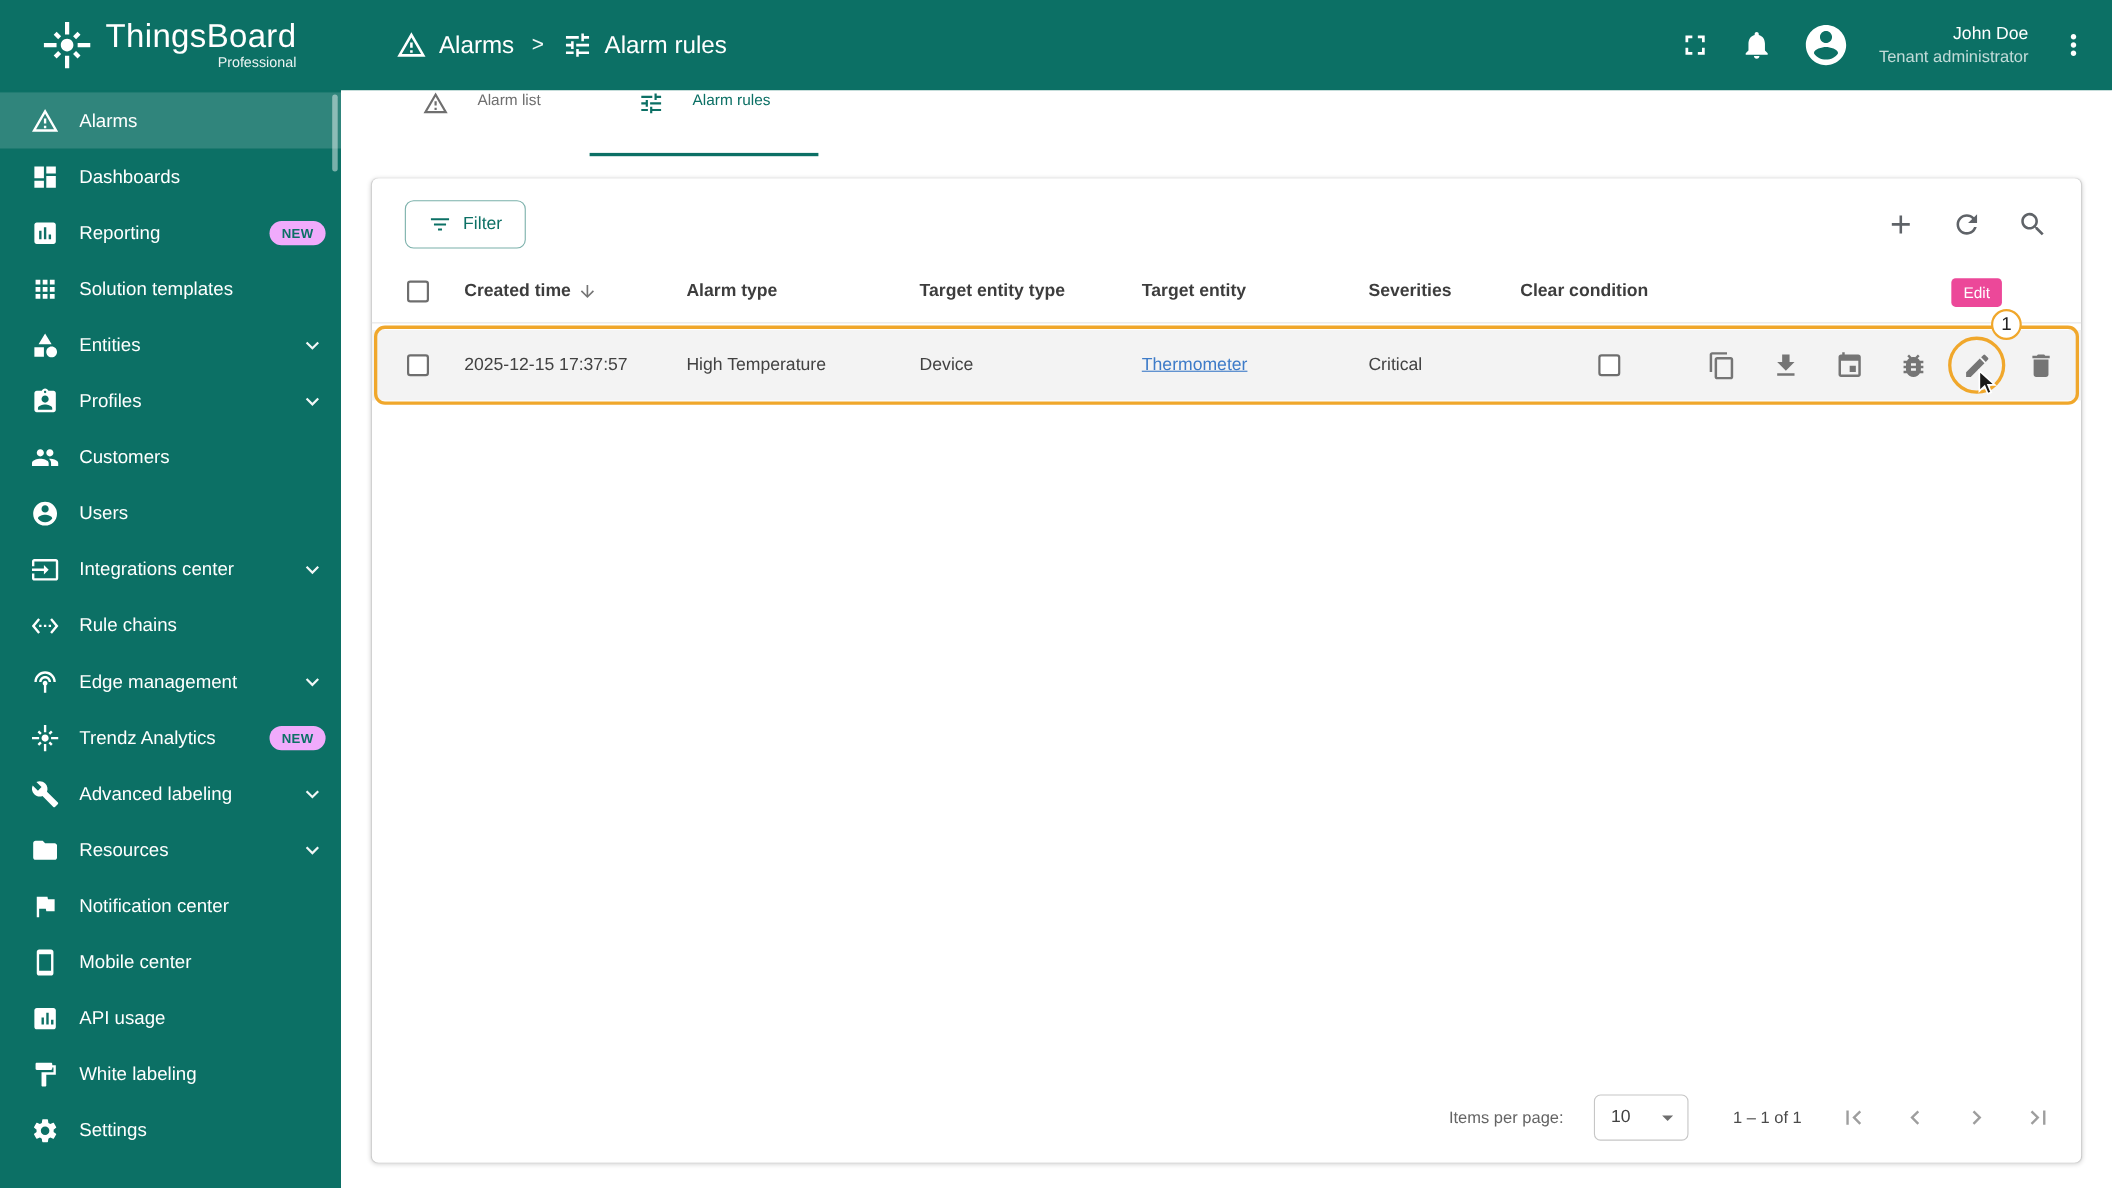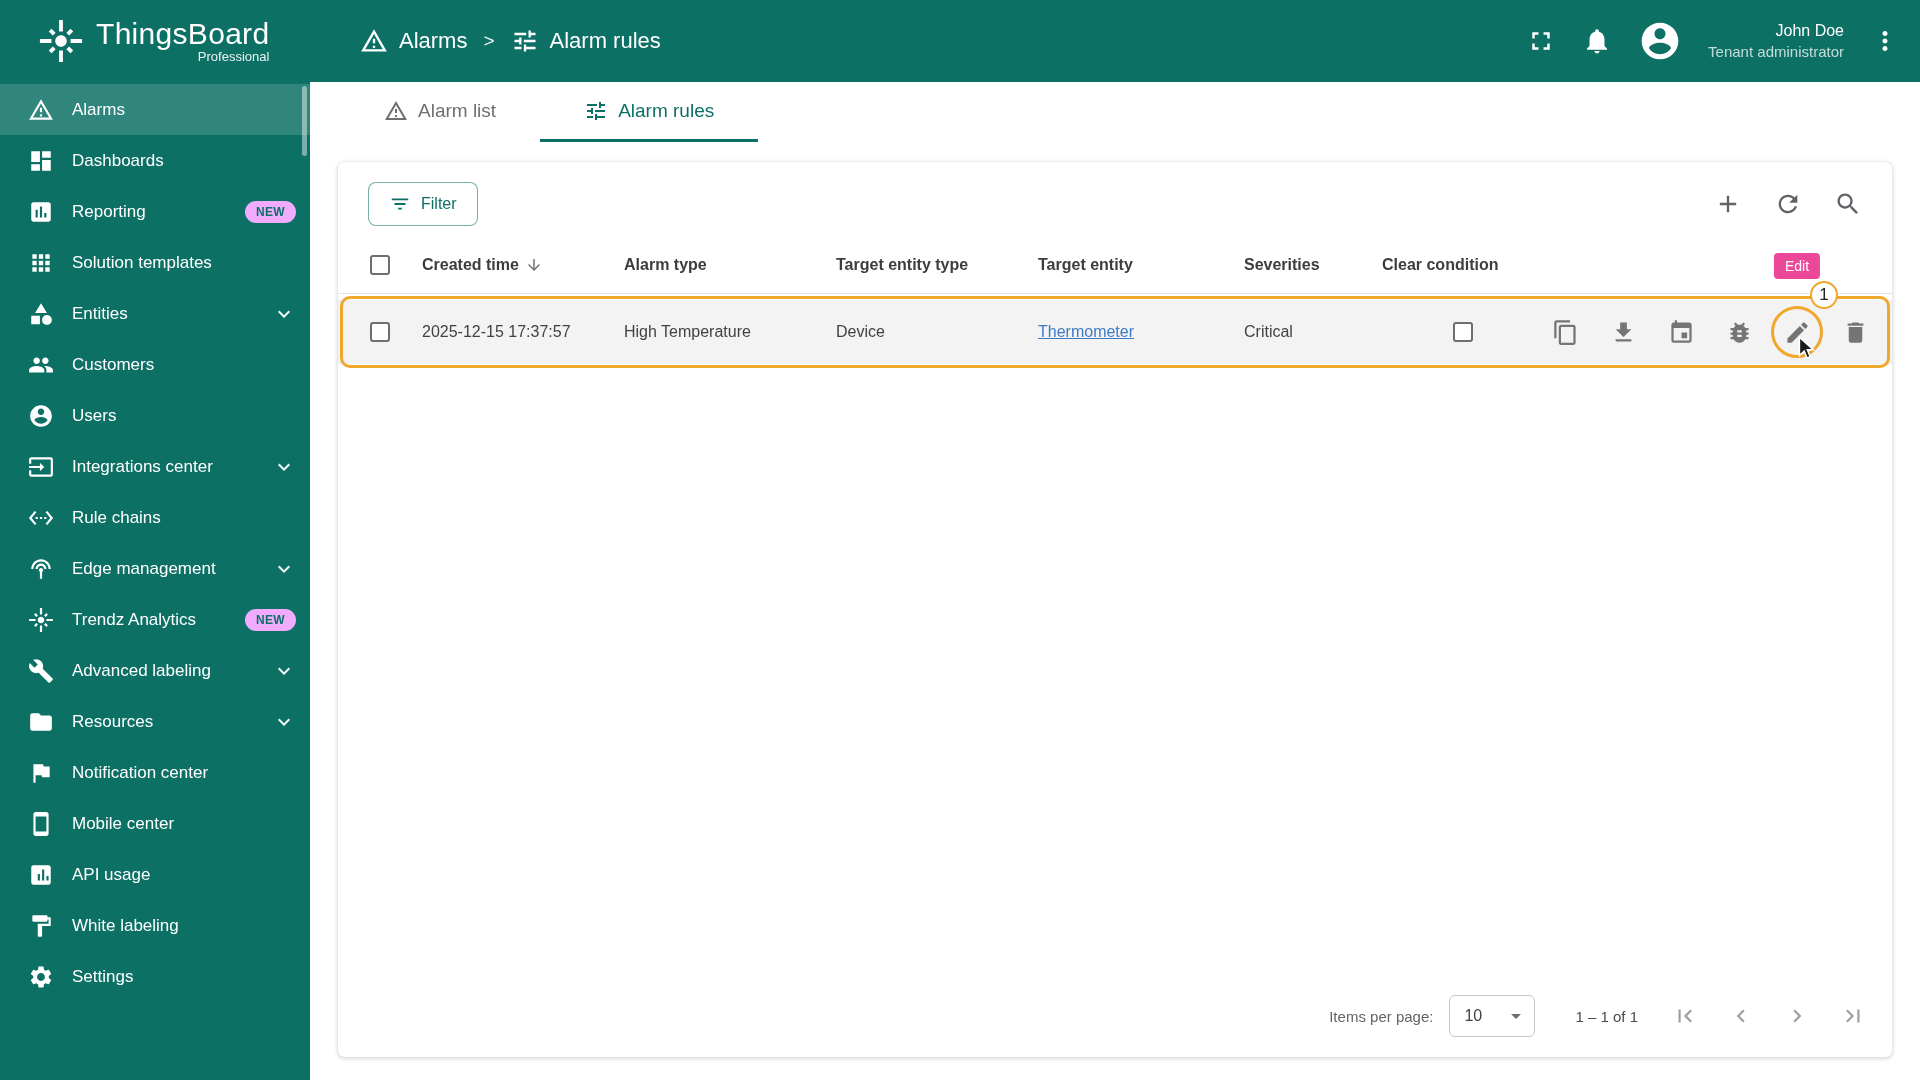--- a/index.html
+++ b/index.html
@@ -37,21 +37,21 @@
   .nav-item.active { background:rgba(255,255,255,.15); }
   .nav-icon { width:26px; height:26px; }
   .nav-label { flex:1; overflow:hidden; }
   .new-badge { background:#f0abfc; color:var(--green); font-size:12px; font-weight:700; padding:4px 11px; border-radius:12px; letter-spacing:.3px; }
   .chev { width:24px; height:24px; opacity:.95; }
   .sb-thumb { position:absolute; top:4px; right:3px; width:5px; height:70px; background:rgba(255,255,255,.45); border-radius:3px; }
 
   
   .main { position:fixed; left:310px; top:82px; width:1610px; height:998px; background:#fff; }
   .tabs { display:flex; height:60px; padding-left:30px; }
-  .tab { display:flex; align-items:center; gap:10px; padding:0 44px; font-size:19px; font-weight:500; color:#6f6f6f; border-bottom:3px solid transparent; cursor:pointer; }
+  .tab { display:flex; gap:26px; padding:0 44px; font-size:14px; font-weight:500; color:#6f6f6f; border-bottom:3px solid transparent; cursor:pointer; }
   .tab .icon { width:24px; height:24px; }
   .tab.active { color:var(--green); border-bottom-color:var(--green); }
 
   .card { margin:20px 28px 0; width:1554px; height:895px; background:#fff; border-radius:6px;
           box-shadow:0 1px 5px rgba(0,0,0,.2), 0 0 1px rgba(0,0,0,.14); display:flex; flex-direction:column; position:relative; }
   .card-toolbar { display:flex; align-items:center; justify-content:space-between; padding:20px 30px 10px 30px; }
   .filter-btn { display:flex; align-items:center; gap:10px; height:44px; padding:0 20px; border:1px solid rgba(12,112,101,.55); border-radius:8px; background:#fff; color:var(--green); font-size:16px; font-weight:500; cursor:pointer; }
   .filter-btn .icon { width:22px; height:22px; }
   .toolbar-icons { display:flex; gap:32px; }
   .tibtn { width:28px; height:28px; color:#5f6368; cursor:pointer; }
@@ -72,21 +72,21 @@
   .abtn .icon { width:27px; height:27px; }
 
   
   .edit-ring { position:absolute; inset:-5px; border:3px solid var(--amber); border-radius:50%; pointer-events:none; z-index:3; }
   .step-badge { position:absolute; top:-30px; right:-20px; width:28px; height:28px; background:#fff; border:2px solid var(--amber); border-radius:50%; display:flex; align-items:center; justify-content:center; font-size:17px; color:#222; z-index:4; }
   .edit-tooltip { position:absolute; top:-58px; left:50%; transform:translateX(-50%); background:#ec4899; color:#fff; font-size:14px; padding:5px 11px; border-radius:4px; white-space:nowrap; z-index:4; }
   .cursor-pointer { position:absolute; top:24px; left:18px; width:26px; height:26px; z-index:5; }
 
   .spacer { flex:1; }
   .pagination { height:70px; margin-bottom:6px; display:flex; align-items:center; justify-content:flex-end; gap:30px; padding-right:22px; color:#646464; font-size:15px; }
-  .ipp { display:flex; align-items:center; gap:16px; }
+  .ipp { display:flex; align-items:center; gap:28px; }
   .ipp-select { display:flex; align-items:center; justify-content:space-between; width:86px; height:42px; border:1px solid #c6c6c6; border-radius:6px; padding:0 6px 0 14px; font-size:16px; color:#424242; cursor:pointer; background:#fff; }
   .caret { width:24px; height:24px; color:#6e6e6e; }
   .range { color:#4a4a4a;margin-left:10px; }
   .pagenav { display:flex; gap:22px; }
   .pnbtn { width:34px; height:34px; display:flex; align-items:center; justify-content:center; color:#9e9e9e; cursor:default; }
   .pnbtn .icon { width:26px; height:26px; }
 </style>
 </head>
 <body>
 
@@ -192,20 +192,33 @@
       <span class="nav-label">Entities</span>
       <span class="icon chev">
         <svg viewBox="0 0 24 24">
           <path fill="currentColor" d="M16.59 8.59 12 13.17 7.41 8.59 6 10l6 6 6-6z"></path>
         </svg>
       </span>
     </div>
   <div class="nav-item">
       <span class="icon nav-icon">
         <svg viewBox="0 0 24 24">
+          <path fill="currentColor" d="M19 3h-4.18C14.4 1.84 13.3 1 12 1c-1.3 0-2.4.84-2.82 2H5c-1.1 0-2 .9-2 2v14c0 1.1.9 2 2 2h14c1.1 0 2-.9 2-2V5c0-1.1-.9-2-2-2zm-7 0c.55 0 1 .45 1 1s-.45 1-1 1-1-.45-1-1 .45-1 1-1zm0 4c1.66 0 3 1.34 3 3s-1.34 3-3 3-3-1.34-3-3 1.34-3 3-3zm6 12H6v-1.4c0-2 4-3.1 6-3.1s6 1.1 6 3.1V19z"></path>
+        </svg>
+      </span>
+      <span class="nav-label">Profiles</span>
+      <span class="icon chev">
+        <svg viewBox="0 0 24 24">
+          <path fill="currentColor" d="M16.59 8.59 12 13.17 7.41 8.59 6 10l6 6 6-6z"></path>
+        </svg>
+      </span>
+    </div>
+  <div class="nav-item">
+      <span class="icon nav-icon">
+        <svg viewBox="0 0 24 24">
           <path fill="currentColor" d="M16 11c1.66 0 2.99-1.34 2.99-3S17.66 5 16 5c-1.66 0-3 1.34-3 3s1.34 3 3 3zm-8 0c1.66 0 2.99-1.34 2.99-3S9.66 5 8 5C6.34 5 5 6.34 5 8s1.34 3 3 3zm0 2c-2.33 0-7 1.17-7 3.5V19h14v-2.5c0-2.33-4.67-3.5-7-3.5zm8 0c-.29 0-.62.02-.97.05 1.16.84 1.97 1.97 1.97 3.45V19h6v-2.5c0-2.33-4.67-3.5-7-3.5z"></path>
         </svg>
       </span>
       <span class="nav-label">Customers</span>
     </div>
   <div class="nav-item">
       <span class="icon nav-icon">
         <svg viewBox="0 0 24 24">
           <path fill="currentColor" d="M12 2C6.48 2 2 6.48 2 12s4.48 10 10 10 10-4.48 10-10S17.52 2 12 2zm0 3c1.66 0 3 1.34 3 3s-1.34 3-3 3-3-1.34-3-3 1.34-3 3-3zm0 14.2c-2.5 0-4.71-1.28-6-3.22.03-1.99 4-3.08 6-3.08 1.99 0 5.97 1.09 6 3.08-1.29 1.94-3.5 3.22-6 3.22z"></path>
         </svg>

